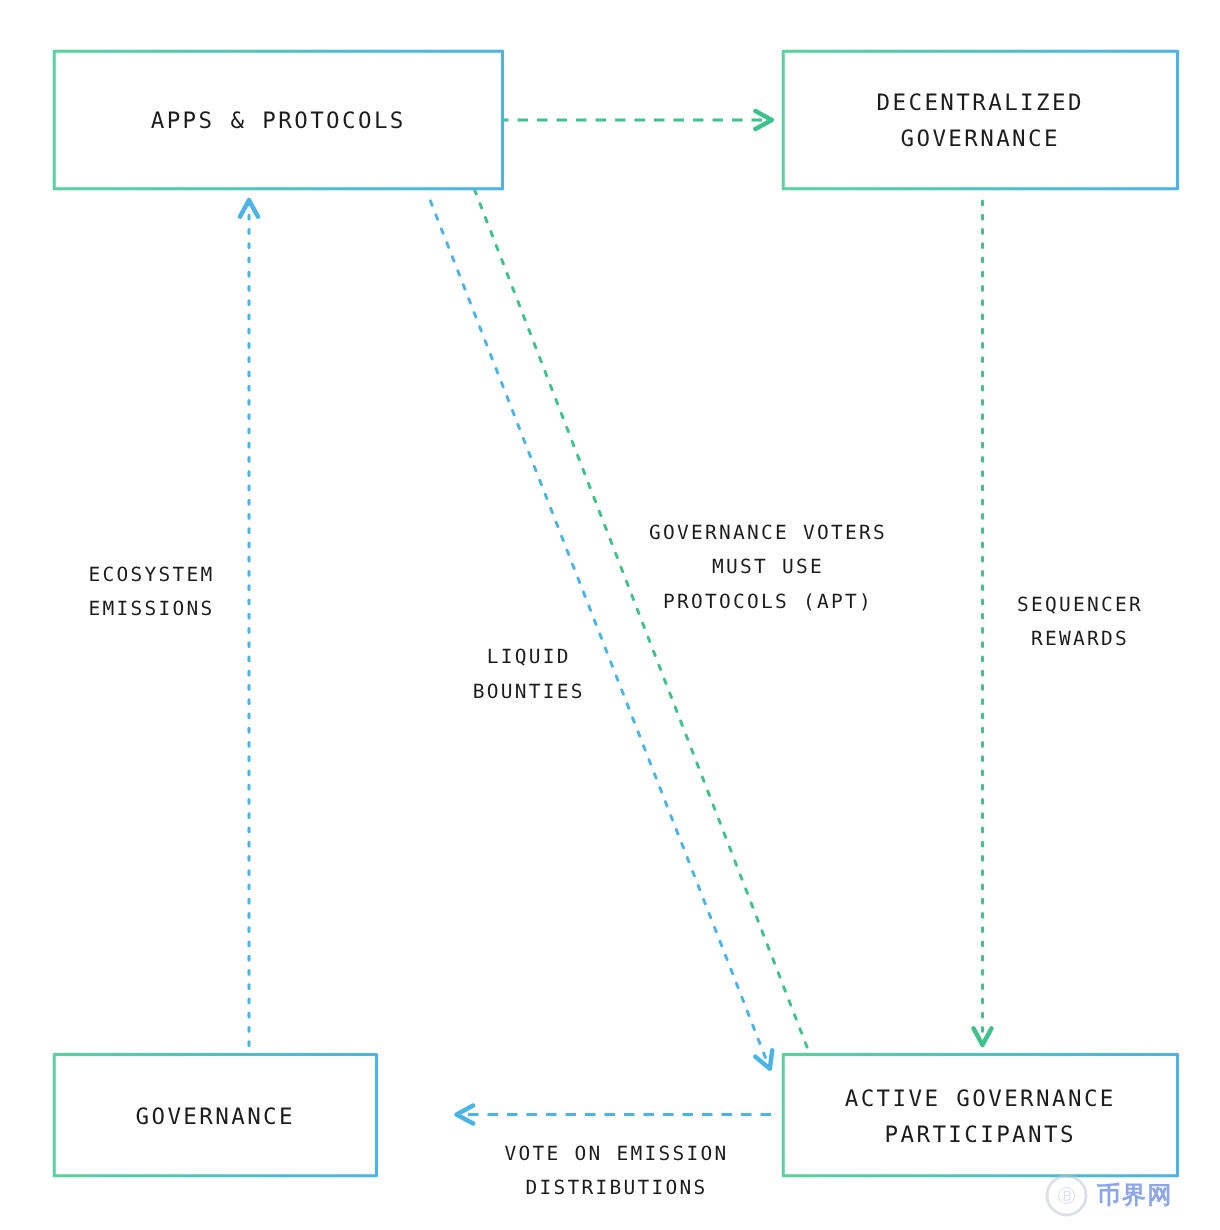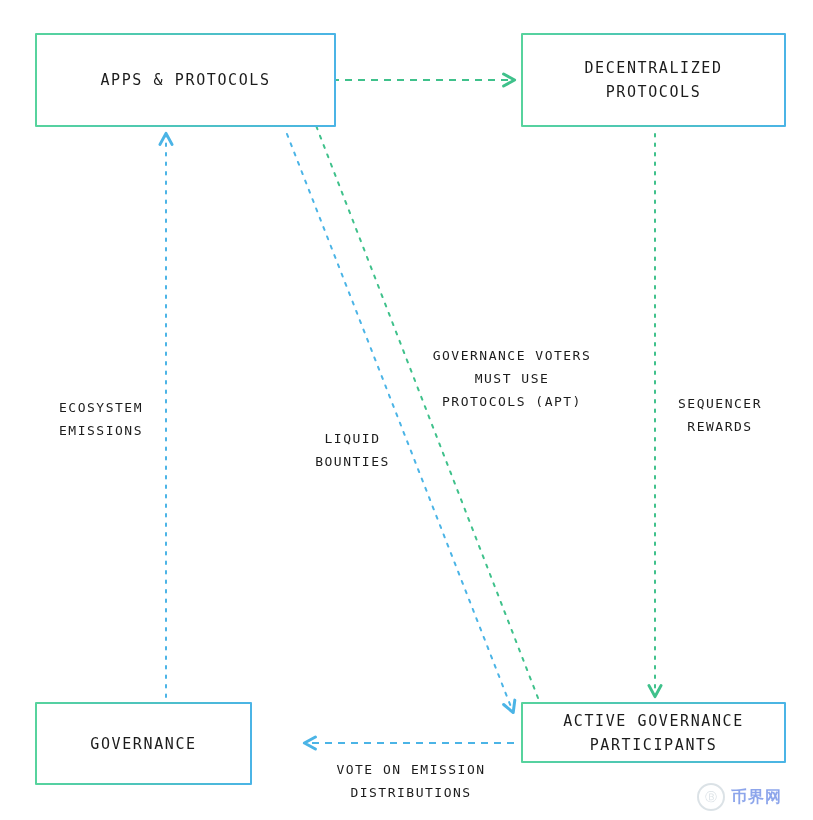--- a/index.html
+++ b/index.html
@@ -30,34 +30,34 @@
     letter-spacing:1.6px;
     color:#1c1c1c;
     line-height:24px;
     white-space:pre-line;
     font-family:"DejaVu Sans Mono","Liberation Mono",monospace;
   }
 
   #node-apps        {left:35px; top:33px;  width:301px; height:94px;}
   #node-sequencers  {left:521px;top:33px;  width:265px; height:94px;}
   #node-governance  {left:35px; top:702px; width:217px; height:83px;text-align:center;}
-  #node-participants{left:521px;top:702px; width:265px; height:61px;}
+  #node-participants{left:521px;top:702px; width:265px; height:83px;}
 
   .edge-label{
     position:absolute;
     color:#1c1c1c;
     font-size:13px;
     letter-spacing:1.5px;
     line-height:23px;
     white-space:pre-line;
     text-align:center;
     font-family:"DejaVu Sans Mono","Liberation Mono",monospace;
   }
   #lbl-gas        {left:330px;top:47px;  width:160px;}
-  #lbl-ecosystem  {left:36px; top:396px; width:130px;}
+  #lbl-ecosystem  {left:36px; top:372px; width:130px;}
   #lbl-sequencer  {left:650px;top:392px; width:140px;}
   #lbl-liquid     {left:285px;top:427px; width:135px;}
   #lbl-voters     {left:420px;top:344px; width:184px;}
   #lbl-vote       {left:300px;top:758px; width:222px;}
 
   #watermark{
     position:absolute;left:697px;top:780px;
     width:108px;height:34px;
     display:flex;align-items:center;gap:6px;
     opacity:.5;
@@ -102,21 +102,21 @@
 
     <line x1="514" y1="743" x2="305" y2="743" stroke="#4bb4e6" stroke-width="2" stroke-dasharray="7 6" stroke-linecap="butt" marker-end="url(#ah-blue)"></line>
   </svg>
 
   <div class="node" id="node-apps">
     <span class="node-label">APPS &amp; PROTOCOLS</span>
   </div>
 
   <div class="node" id="node-sequencers">
     <span class="node-label">DECENTRALIZED
-PROTOCOLS</span>
+GOVERNANCE</span>
   </div>
 
   <div class="node" id="node-governance">
     <span class="node-label">GOVERNANCE</span>
   </div>
 
   <div class="node" id="node-participants">
     <span class="node-label">ACTIVE GOVERNANCE
 PARTICIPANTS</span>
   </div>

